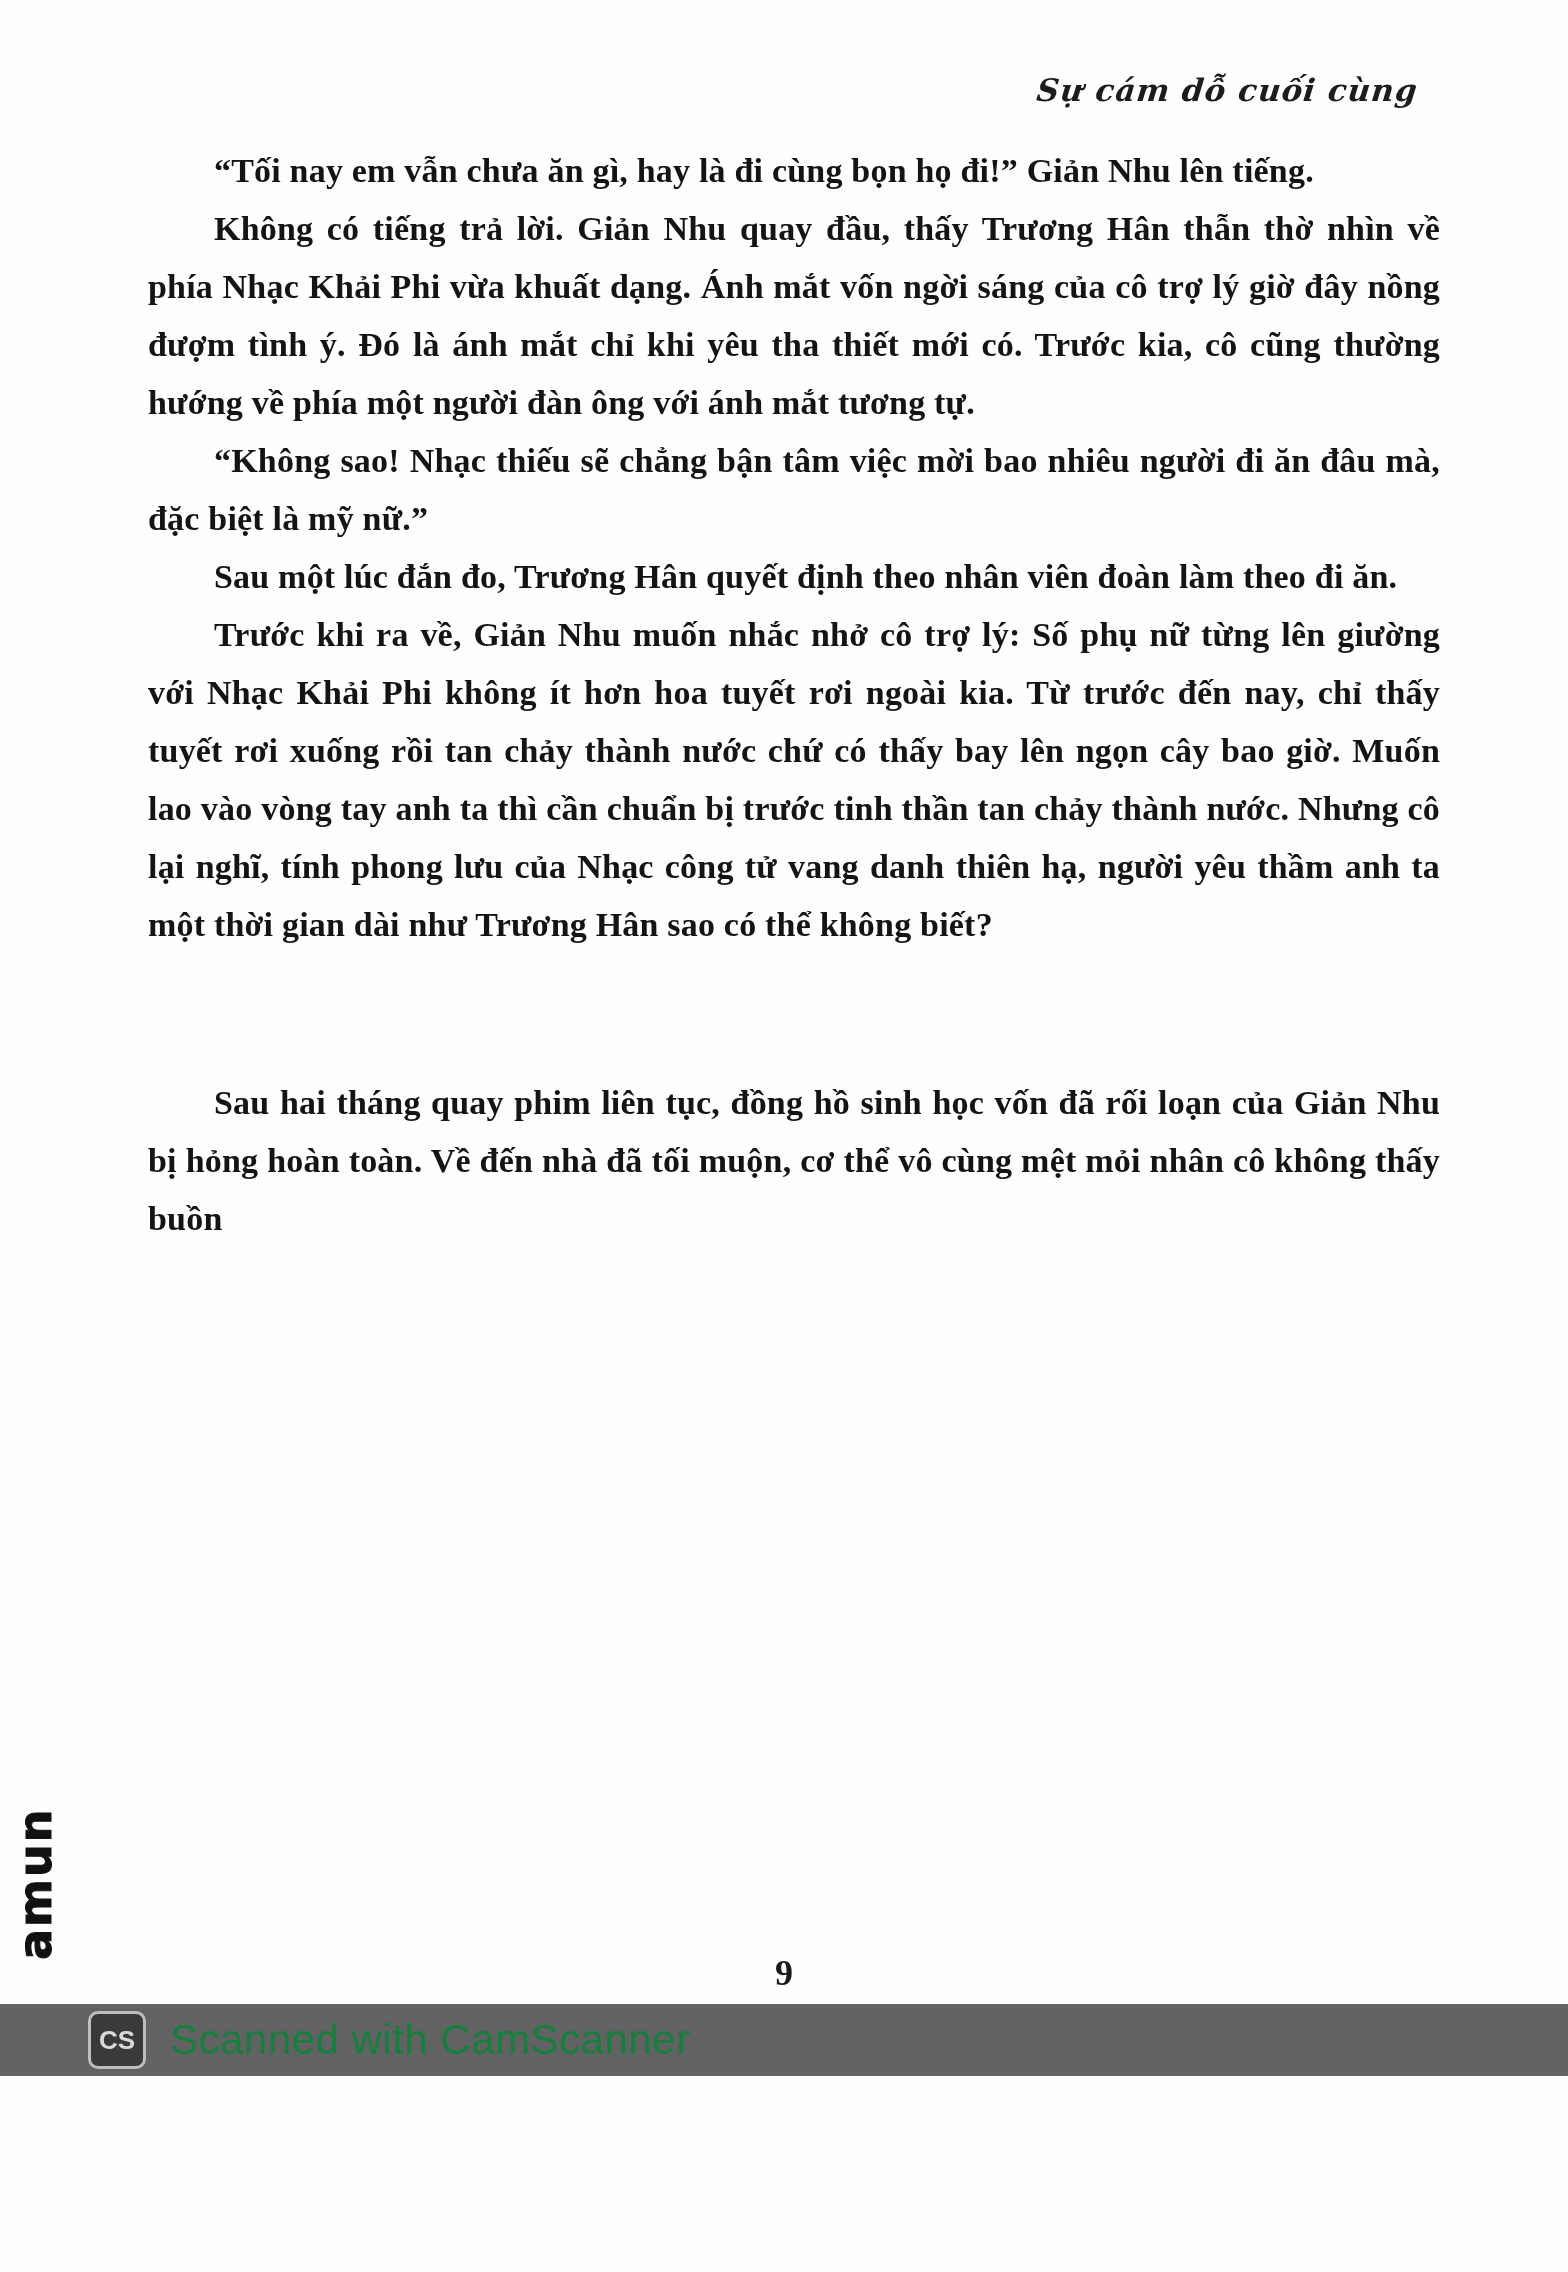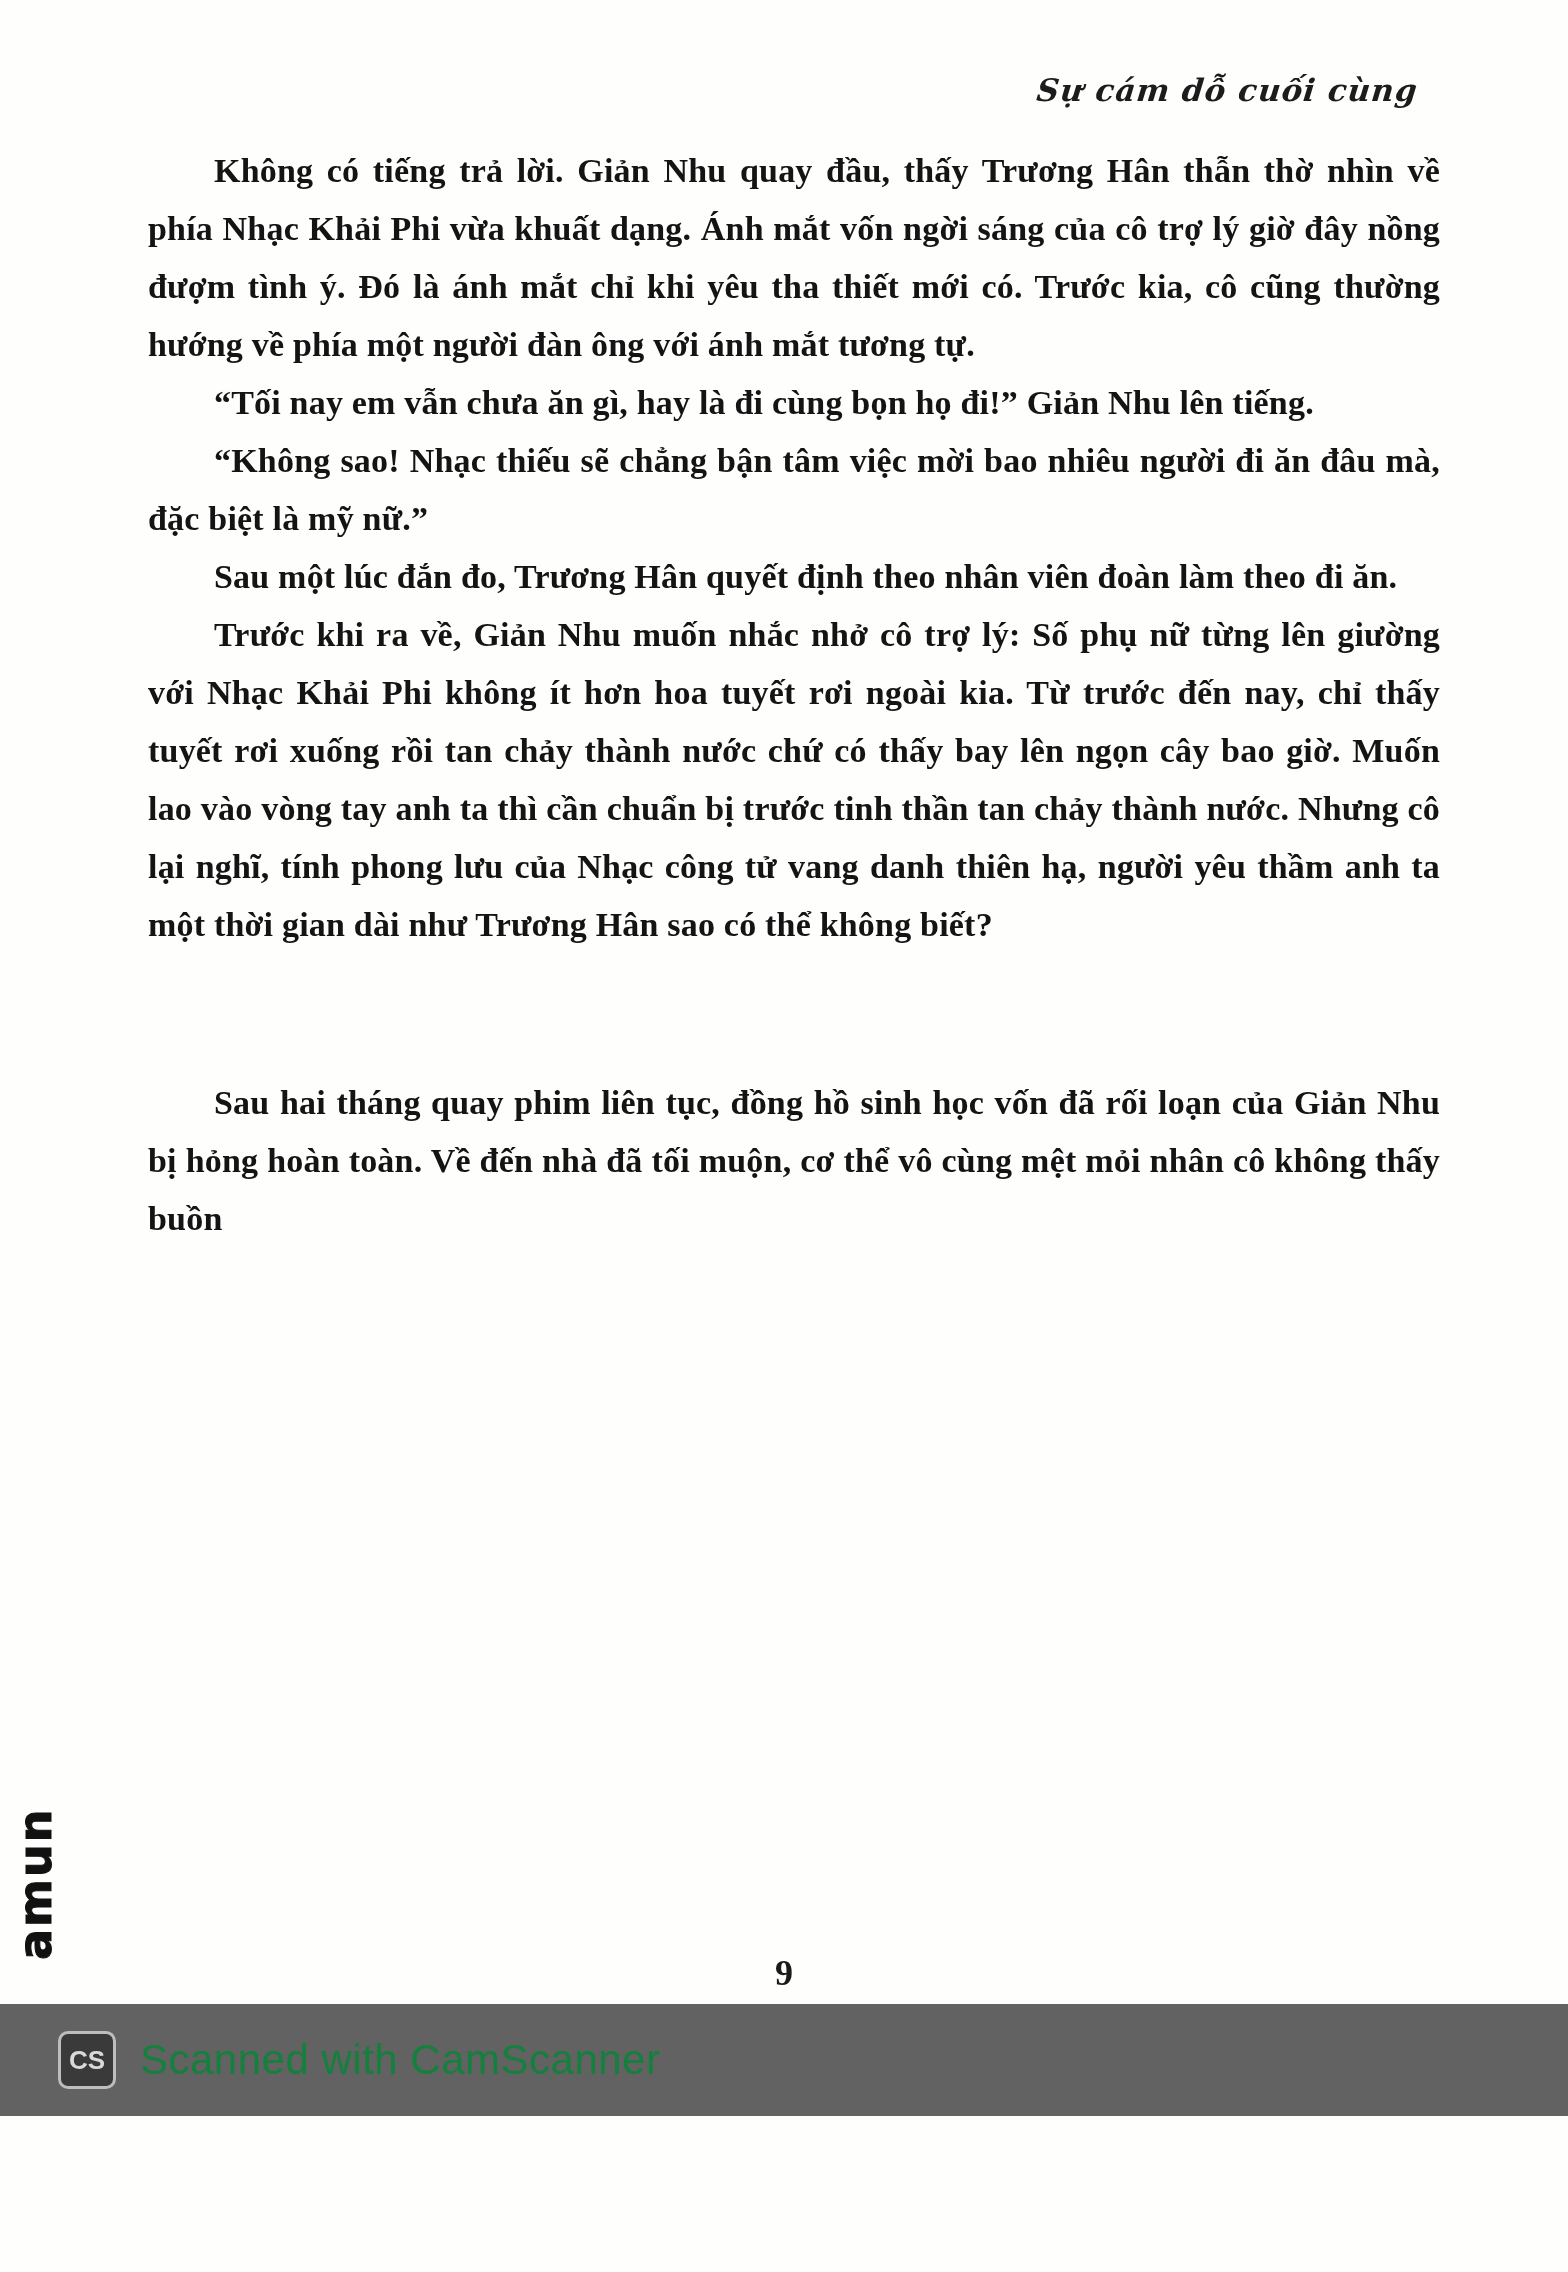--- a/index.html
+++ b/index.html
@@ -73,25 +73,25 @@
     letter-spacing: 2px;
     color: #111;
     -webkit-text-stroke: 1px #111;
   }
   
   .scan-bar {
     position: absolute;
     left: 0;
     right: 0;
     top: 2004px;
-    height: 112px;
+    height: 72px;
     background: rgba(72, 72, 72, 0.86);
     display: flex;
     align-items: center;
-    padding-left: 58px;
+    padding-left: 88px;
     box-sizing: border-box;
   }
   .scan-icon {
     width: 58px;
     height: 58px;
     border-radius: 10px;
     background: #3a3a3a;
     border: 3px solid #bdbdbd;
     color: #d9d9d9;
     font-family: "Liberation Sans", sans-serif;
@@ -113,22 +113,22 @@
   }
 </style>
 </head>
 <body>
 
 <div class="scan-page">
 
   <div class="running-header">Sự cám dỗ cuối cùng</div>
 
   <div class="page-body">
+    <p class="para">“Tối nay em vẫn chưa ăn gì, hay là đi cùng bọn họ đi!” Giản Nhu lên tiếng.</p>
     <p class="para">Không có tiếng trả lời. Giản Nhu quay đầu, thấy Trương Hân thẫn thờ nhìn về phía Nhạc Khải Phi vừa khuất dạng. Ánh mắt vốn ngời sáng của cô trợ lý giờ đây nồng đượm tình ý. Đó là ánh mắt chỉ khi yêu tha thiết mới có. Trước kia, cô cũng thường hướng về phía một người đàn ông với ánh mắt tương tự.</p>
-    <p class="para">“Tối nay em vẫn chưa ăn gì, hay là đi cùng bọn họ đi!” Giản Nhu lên tiếng.</p>
     <p class="para">“Không sao! Nhạc thiếu sẽ chẳng bận tâm việc mời bao nhiêu người đi ăn đâu mà, đặc biệt là mỹ nữ.”</p>
     <p class="para">Sau một lúc đắn đo, Trương Hân quyết định theo nhân viên đoàn làm theo đi ăn.</p>
     <p class="para">Trước khi ra về, Giản Nhu muốn nhắc nhở cô trợ lý: Số phụ nữ từng lên giường với Nhạc Khải Phi không ít hơn hoa tuyết rơi ngoài kia. Từ trước đến nay, chỉ thấy tuyết rơi xuống rồi tan chảy thành nước chứ có thấy bay lên ngọn cây bao giờ. Muốn lao vào vòng tay anh ta thì cần chuẩn bị trước tinh thần tan chảy thành nước. Nhưng cô lại nghĩ, tính phong lưu của Nhạc công tử vang danh thiên hạ, người yêu thầm anh ta một thời gian dài như Trương Hân sao có thể không biết?</p>
     <p class="para section-gap">Sau hai tháng quay phim liên tục, đồng hồ sinh học vốn đã rối loạn của Giản Nhu bị hỏng hoàn toàn. Về đến nhà đã tối muộn, cơ thể vô cùng mệt mỏi nhân cô không thấy buồn</p>
   </div>
 
   <div class="page-number">9</div>
 
   <div class="side-watermark">amun</div>
 

